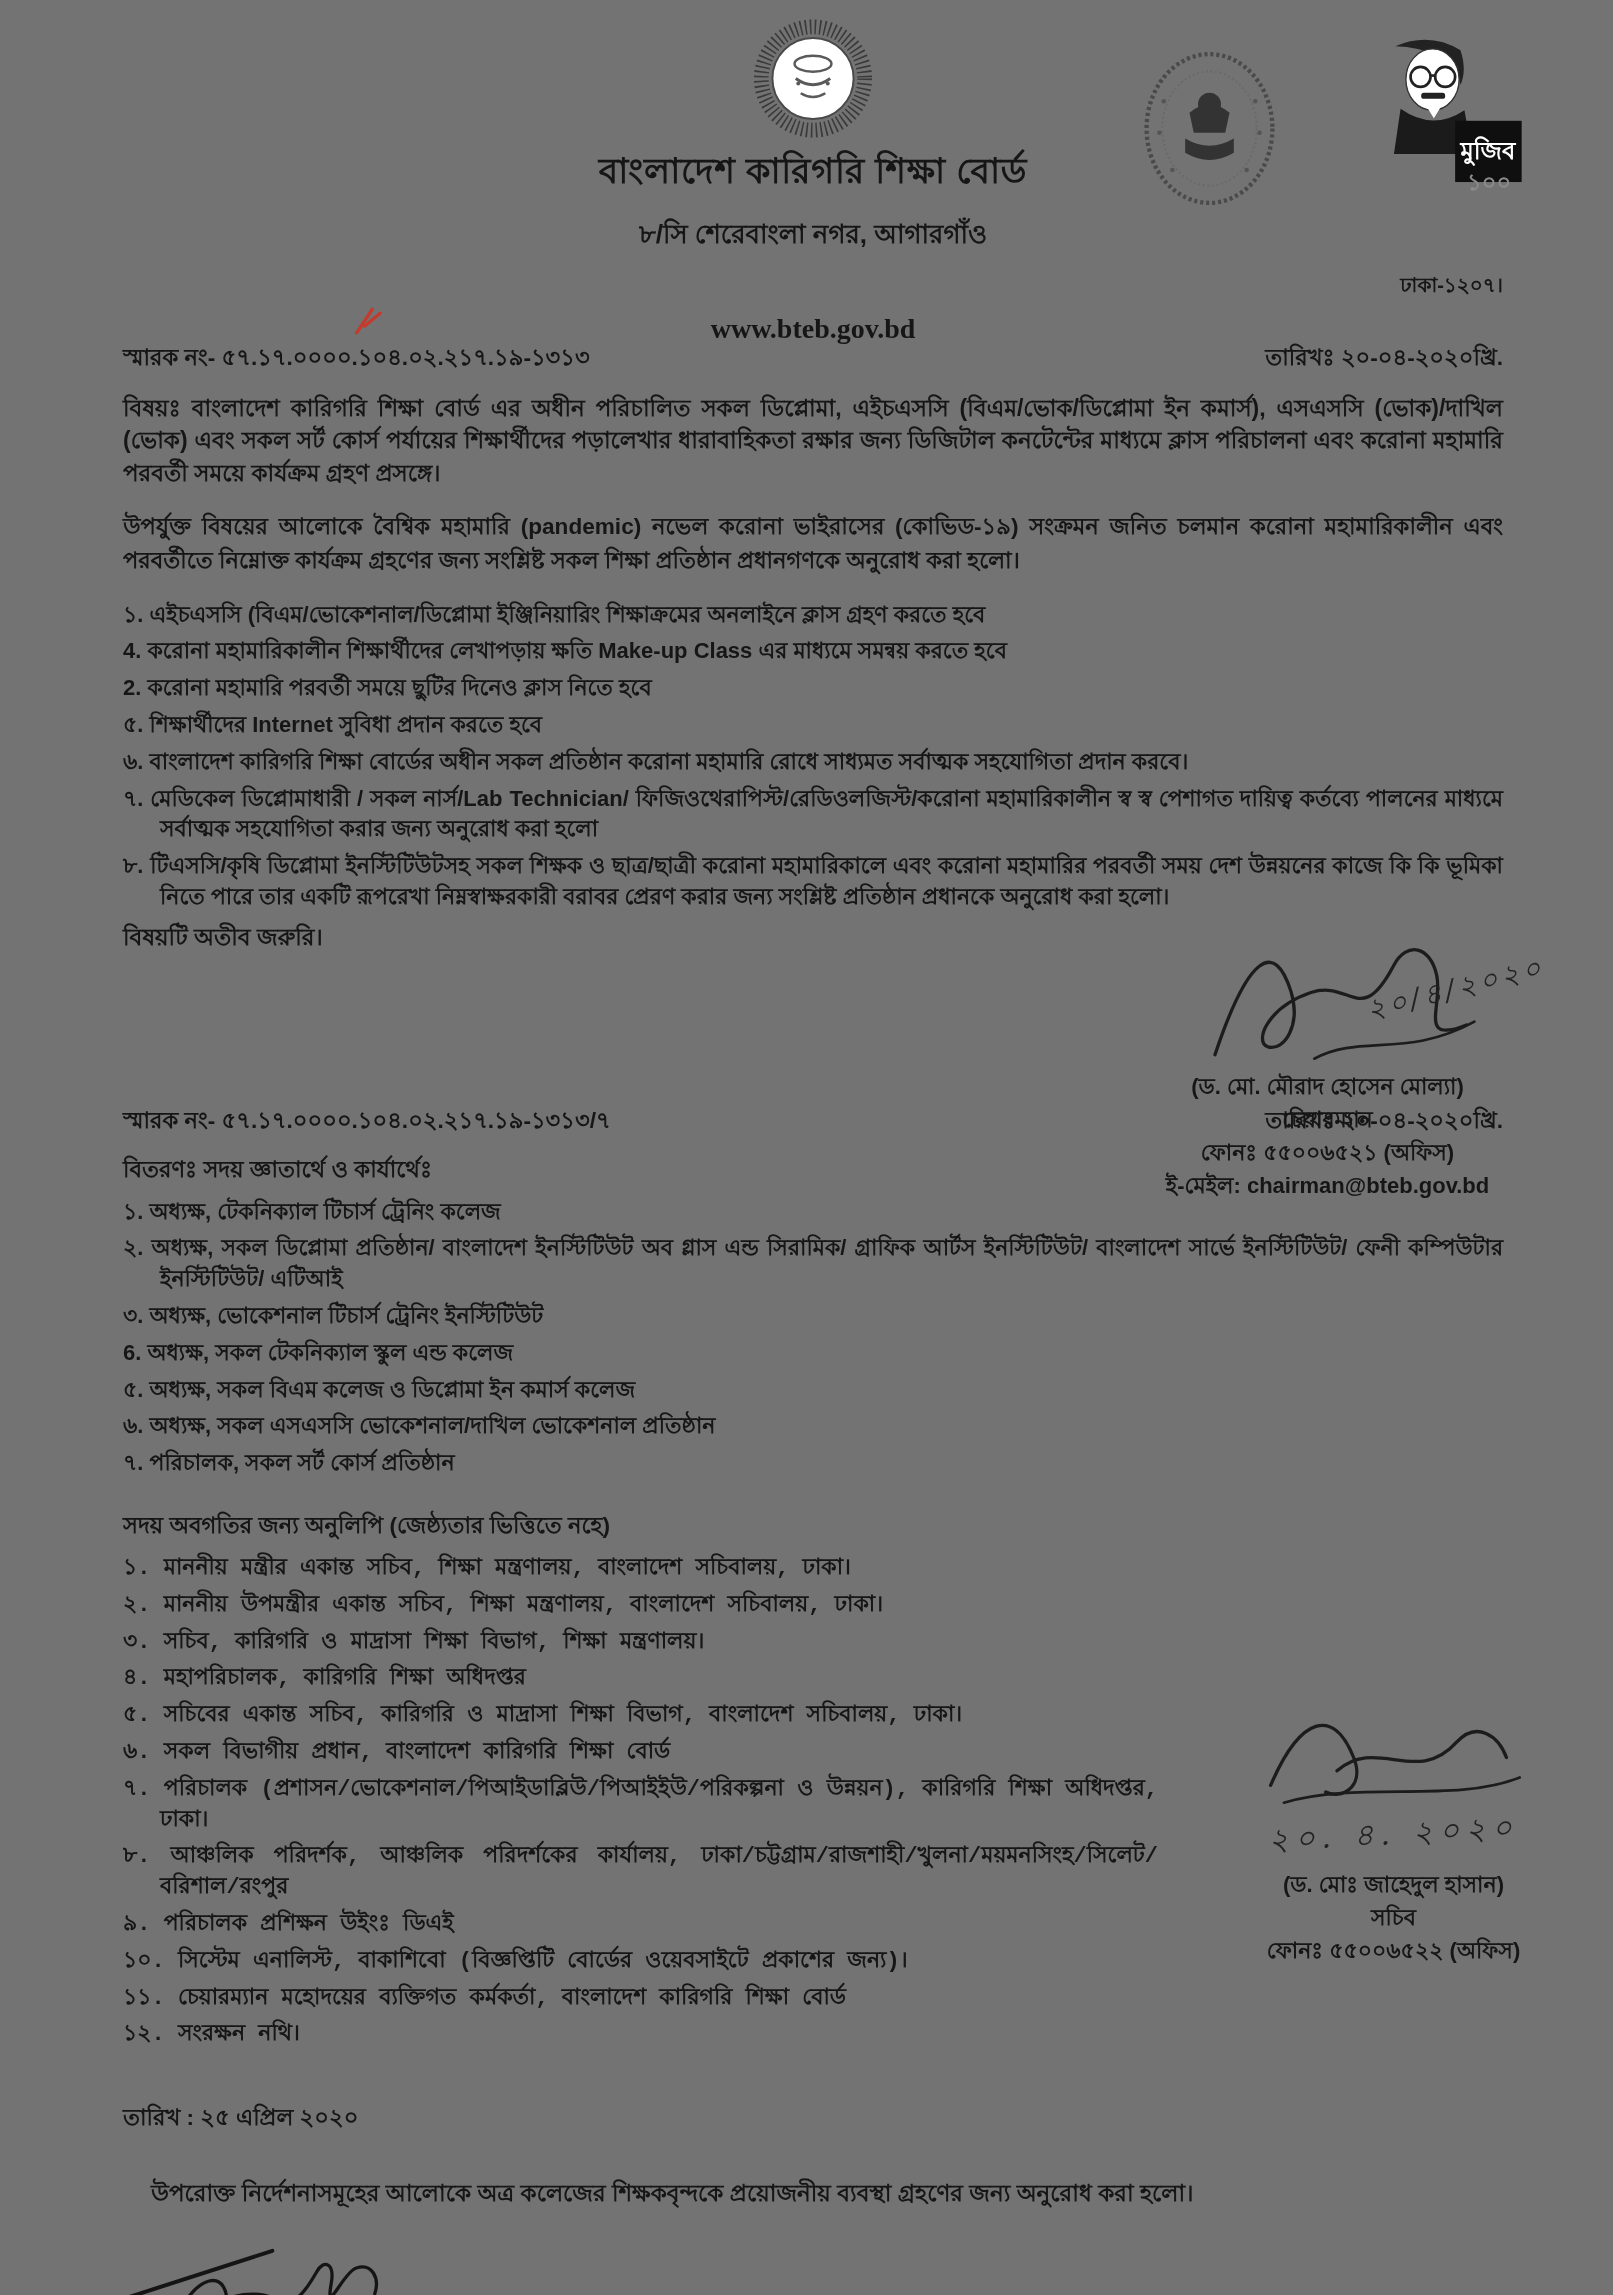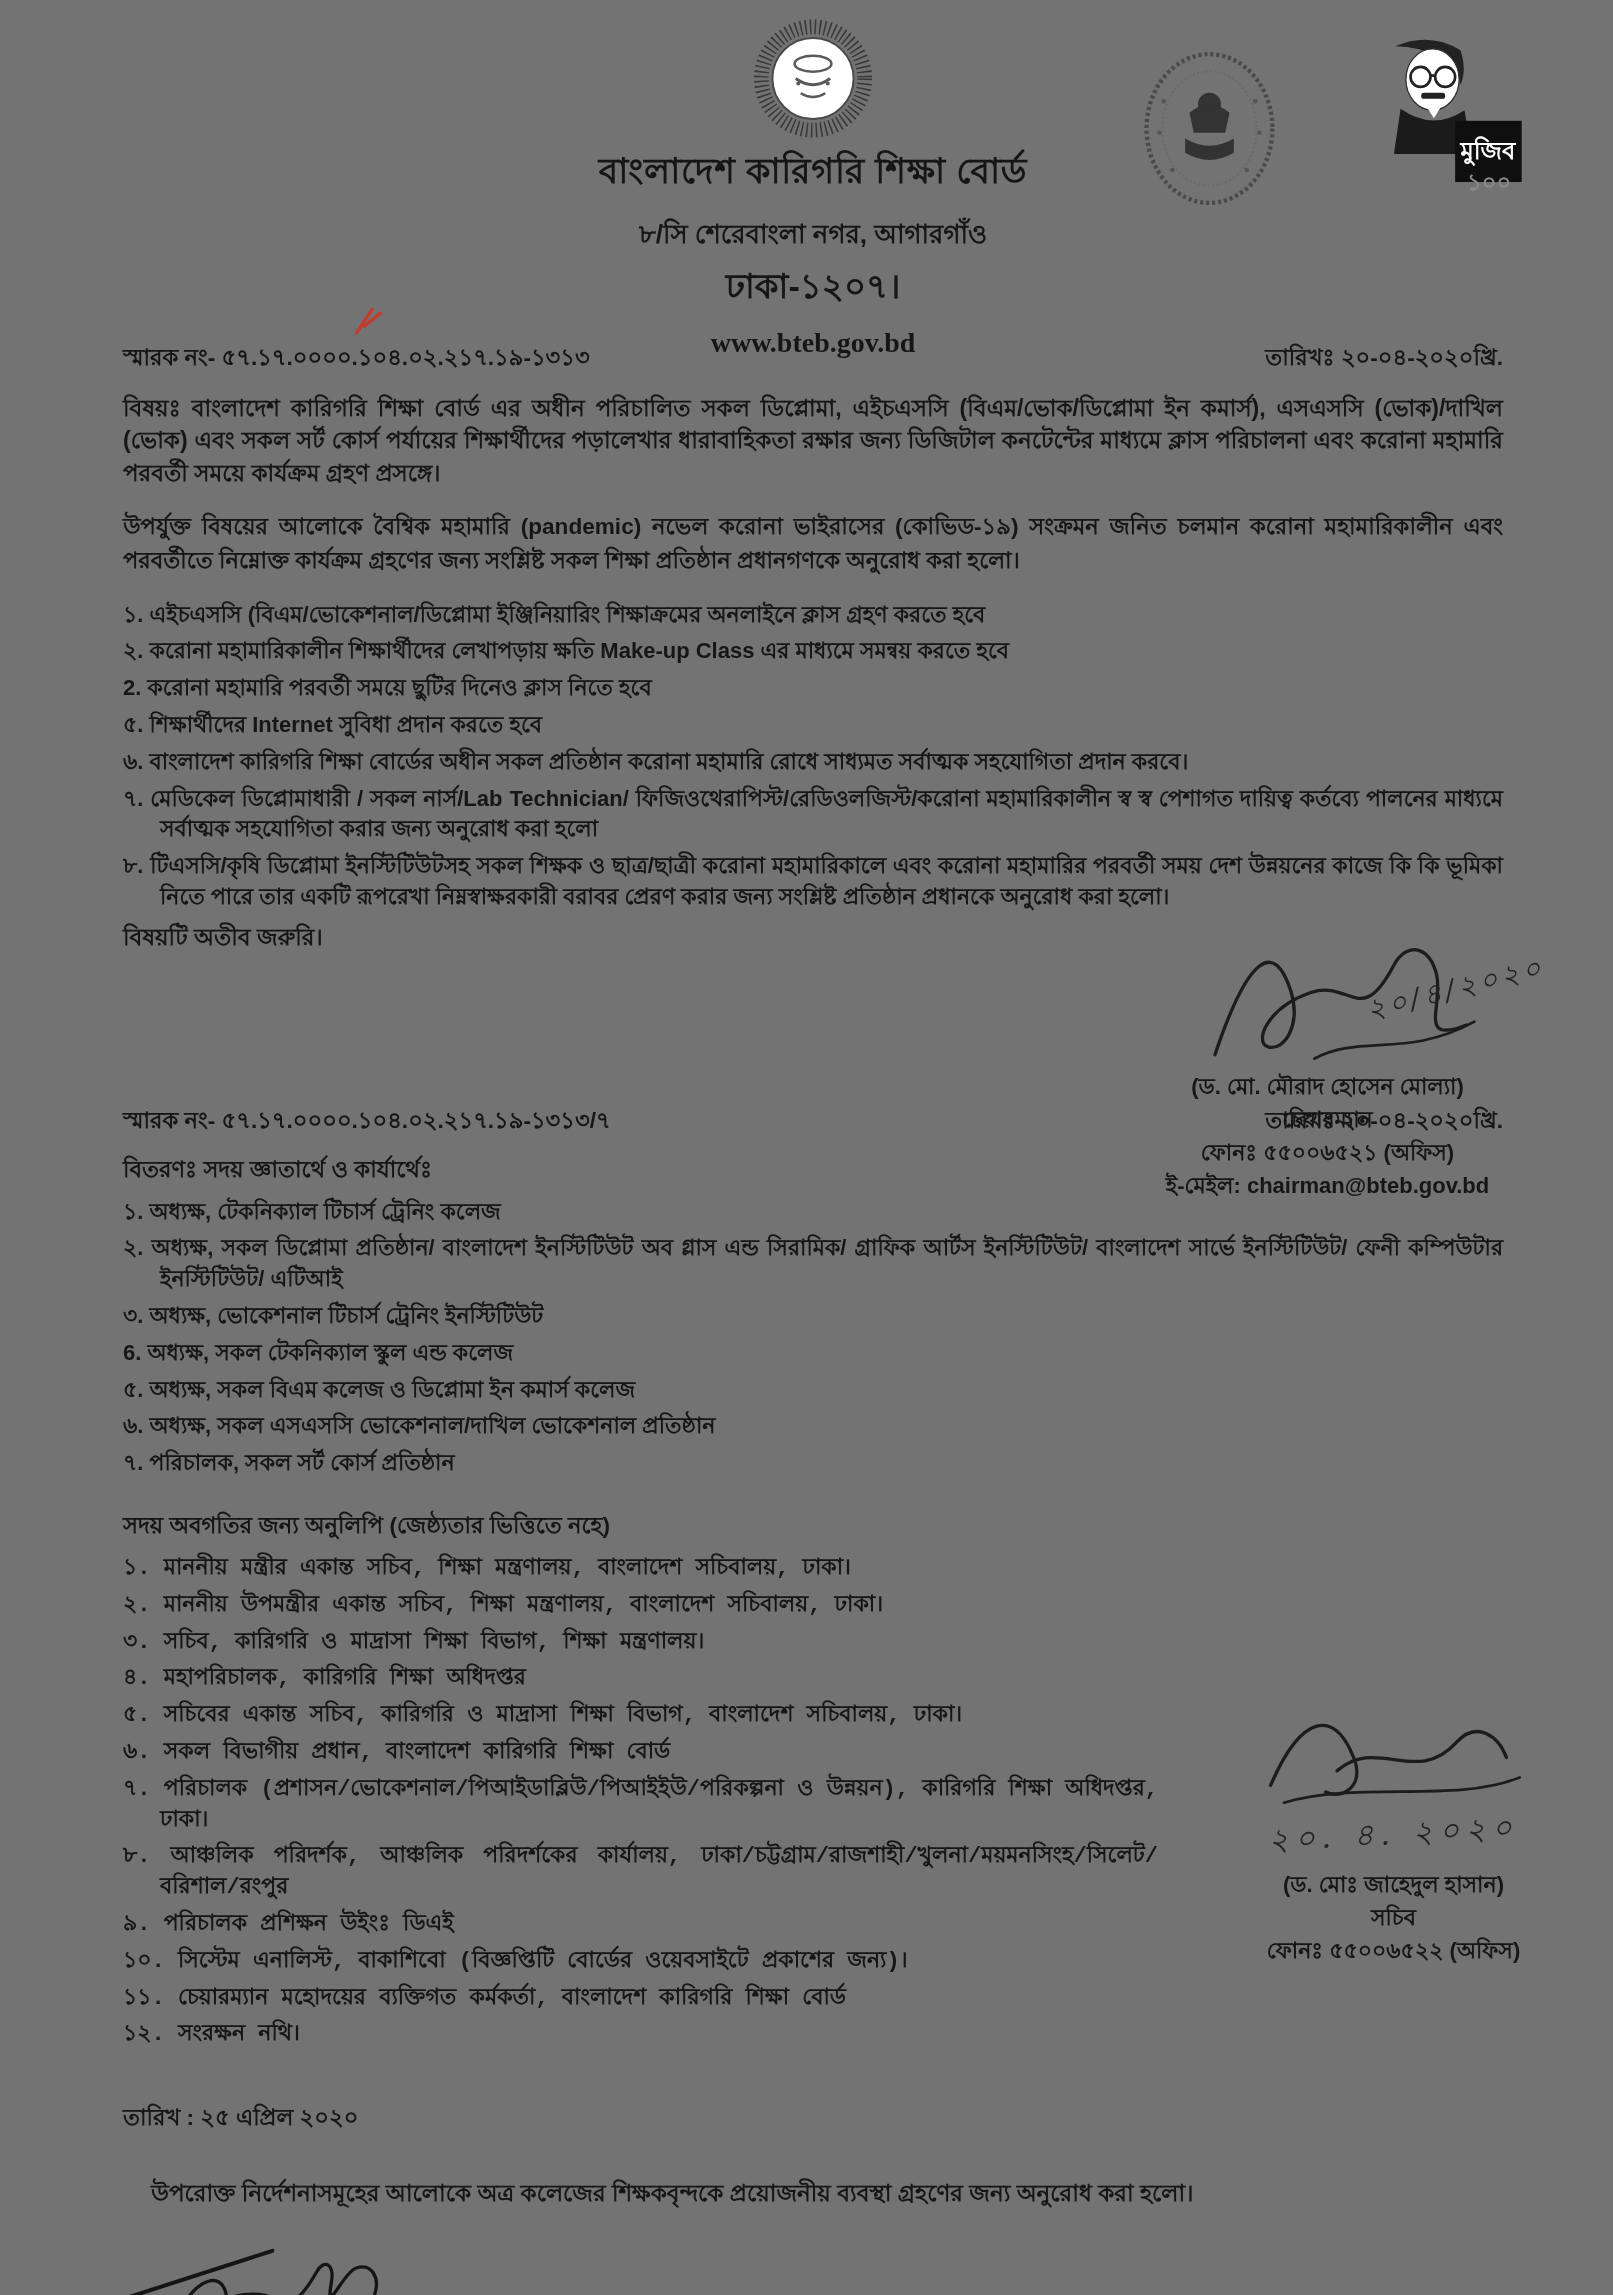--- a/index.html
+++ b/index.html
@@ -13,21 +13,21 @@
     font-weight:600;
     box-sizing:border-box;
     padding:14.6px 111px 0 123px;
     overflow:hidden;
   }
   
   .header { position:relative; height:307px; text-align:center; }
   .seal-center { display:block; margin:2.7px auto 4px auto; }
   .org-title { font-size:35px; font-weight:700; letter-spacing:0.7px; }
   .addr { font-size:26px; margin-top:10.6px; }
-  .addr2 { font-size:34px; margin-top:2px; }
+  .addr2 { font-size:20px; margin-top:12px;text-align:right; }
   .site { font-size:28px; font-weight:700; margin-top:10.6px;
           font-family:"Liberation Serif","DejaVu Serif",serif; }
   .logo-right-seal { position:absolute; left:1015px; top:26.5px; }
   .logo-mujib { position:absolute; left:1231px; top:12px; }
 
   
   .memo-row { display:flex; justify-content:space-between; align-items:baseline;
               font-size:22.6px; margin-top:16px; }
   .memo-row .right { white-space:nowrap; }
 
@@ -124,21 +124,21 @@
     <span class="left">স্মারক নং- ৫৭.১৭.০০০০.১০৪.০২.২১৭.১৯-১৩১৩</span>
     <span class="right">তারিখঃ ২০-০৪-২০২০খ্রি.</span>
   </div>
 
   <div class="subject">বিষয়ঃ বাংলাদেশ কারিগরি শিক্ষা বোর্ড এর অধীন পরিচালিত সকল ডিপ্লোমা, এইচএসসি (বিএম/ভোক/ডিপ্লোমা ইন কমার্স), এসএসসি (ভোক)/দাখিল (ভোক) এবং সকল সর্ট কোর্স পর্যায়ের শিক্ষার্থীদের পড়ালেখার ধারাবাহিকতা রক্ষার জন্য ডিজিটাল কনটেন্টের মাধ্যমে ক্লাস পরিচালনা এবং করোনা মহামারি পরবর্তী সময়ে কার্যক্রম গ্রহণ প্রসঙ্গে।</div>
 
   <div class="para">উপর্যুক্ত বিষয়ের আলোকে বৈশ্বিক মহামারি (pandemic) নভেল করোনা ভাইরাসের (কোভিড-১৯) সংক্রমন জনিত চলমান করোনা মহামারিকালীন এবং পরবর্তীতে নিম্নোক্ত কার্যক্রম গ্রহণের জন্য সংশ্লিষ্ট সকল শিক্ষা প্রতিষ্ঠান প্রধানগণকে অনুরোধ করা হলো।</div>
 
   <div class="list">
       <div class="list-item">১. এইচএসসি (বিএম/ভোকেশনাল/ডিপ্লোমা ইঞ্জিনিয়ারিং শিক্ষাক্রমের অনলাইনে ক্লাস গ্রহণ করতে হবে</div>
-      <div class="list-item">২. করোনা মহামারিকালীন শিক্ষার্থীদের লেখাপড়ায় ক্ষতি Make-up Class এর মাধ্যমে সমন্বয় করতে হবে</div>
+      <div class="list-item">4. করোনা মহামারিকালীন শিক্ষার্থীদের লেখাপড়ায় ক্ষতি Make-up Class এর মাধ্যমে সমন্বয় করতে হবে</div>
       <div class="list-item">2. করোনা মহামারি পরবর্তী সময়ে ছুটির দিনেও ক্লাস নিতে হবে</div>
       <div class="list-item">৫. শিক্ষার্থীদের Internet সুবিধা প্রদান করতে হবে</div>
       <div class="list-item">৬. বাংলাদেশ কারিগরি শিক্ষা বোর্ডের অধীন সকল প্রতিষ্ঠান করোনা মহামারি রোধে সাধ্যমত সর্বাত্মক সহযোগিতা প্রদান করবে।</div>
       <div class="list-item">৭. মেডিকেল ডিপ্লোমাধারী / সকল নার্স/Lab Technician/ ফিজিওথেরাপিস্ট/রেডিওলজিস্ট/করোনা মহামারিকালীন স্ব স্ব পেশাগত দায়িত্ব কর্তব্যে পালনের মাধ্যমে সর্বাত্মক সহযোগিতা করার জন্য অনুরোধ করা হলো</div>
       <div class="list-item">৮. টিএসসি/কৃষি ডিপ্লোমা ইনস্টিটিউটসহ সকল শিক্ষক ও ছাত্র/ছাত্রী করোনা মহামারিকালে এবং করোনা মহামারির পরবর্তী সময় দেশ উন্নয়নের কাজে কি কি ভূমিকা নিতে পারে তার একটি রূপরেখা নিম্নস্বাক্ষরকারী বরাবর প্রেরণ করার জন্য সংশ্লিষ্ট প্রতিষ্ঠান প্রধানকে অনুরোধ করা হলো।</div>
     </div>
 
   <div class="urgent">বিষয়টি অতীব জরুরি।</div>
 
   <div class="sig-block chairman-block">

